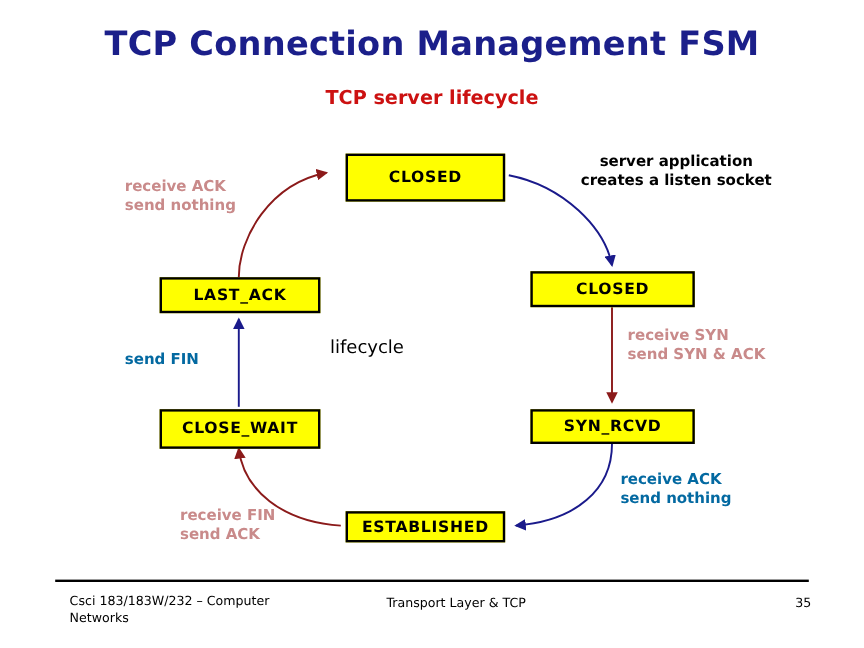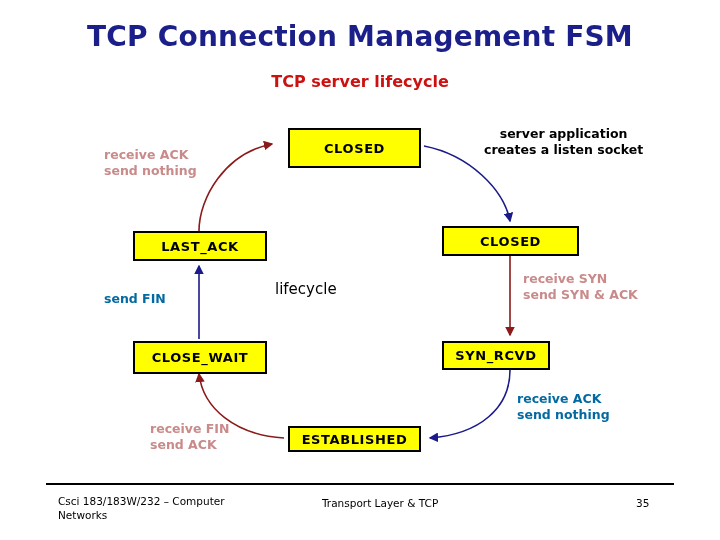--- a/index.html
+++ b/index.html
@@ -115,21 +115,21 @@
   }
   .footer-text {
     position: absolute;
     font-family: "DejaVu Sans", sans-serif;
     font-size: 10.5px;
     color: #000000;
     line-height: 1.35;
   }
   #footer-left   { left: 58px;  top: 494px; width: 220px; }
   #footer-center { left: 322px; top: 496px; width: 240px; }
-  #footer-page   { left: 636px; top: 496px; width: 40px; text-align: left; }
+  #footer-page   { left: 636px; top: 496px; width: 40px; text-align: right; }
 </style>
 </head>
 <body>
 
 <div id="slide">
 
   <div class="slide-title">TCP Connection Management FSM</div>
 
   <div class="slide-subtitle">TCP server lifecycle</div>
 
@@ -155,21 +155,21 @@
 
       <path d="M 284 330 C 235 327, 203 300, 199 266" fill="none" stroke="#8b1a1a" stroke-width="1.6" marker-end="url(#arrow-red)"></path>
 
       <path d="M 199 231 L 199 158" fill="none" stroke="#1a1a8b" stroke-width="1.6" marker-end="url(#arrow-blue)"></path>
     </svg>
 
     <div class="state-box" style="left:288px; top:20px; width:133px; height:40px;text-align:right;">CLOSED</div>
 
     <div class="state-box" style="left:442px; top:118px; width:137px; height:30px;">CLOSED</div>
 
-    <div class="state-box" style="left:442px; top:233px; width:108px; height:29px;">SYN_RCVD</div>
+    <div class="state-box" style="left:442px; top:233px; width:137px; height:29px;">SYN_RCVD</div>
 
     <div class="state-box" style="left:288px; top:318px; width:133px; height:26px;">ESTABLISHED</div>
 
     <div class="state-box" style="left:133px; top:233px; width:134px; height:33px;">CLOSE_WAIT</div>
 
     <div class="state-box" style="left:133px; top:123px; width:134px; height:30px;">LAST_ACK</div>
 
     <div class="center-label" style="left:275px; top:172px;">
       <div>lifecycle</div>
     </div>

